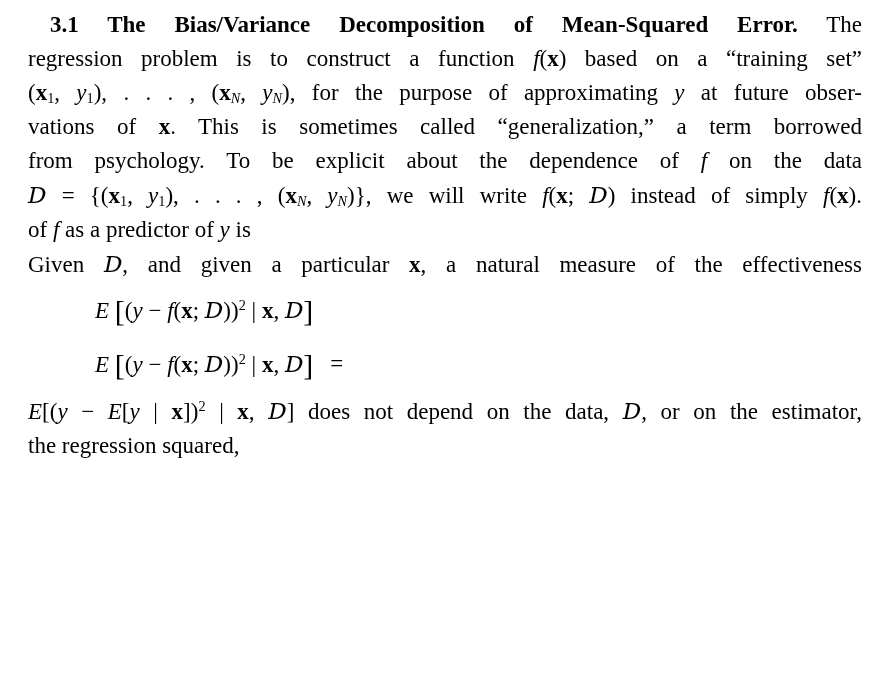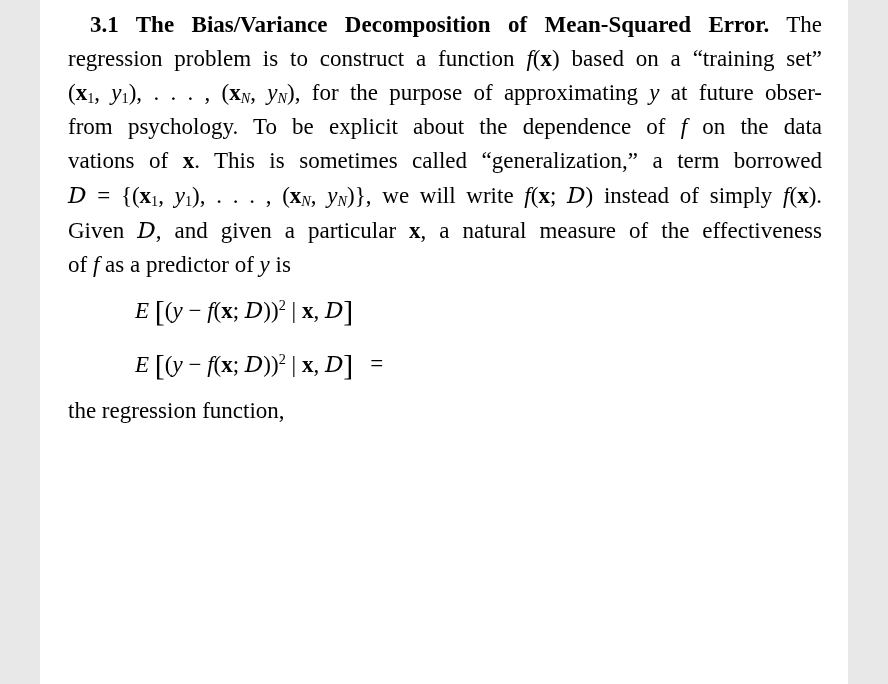--- a/index.html
+++ b/index.html
@@ -1,17 +1,17 @@
 <!DOCTYPE html>
 <html><head>
 <meta charset="utf-8">
 <style>
   html,body { margin:0; padding:0; background:#e8e8e8; }
   .page {
-    width:808px; height:684px;
+    width:888px; height:684px;
     background:#ffffff; color:#000000;
     font-family:"Liberation Serif","DejaVu Serif",serif;
     font-size:23px;
     box-sizing:border-box;
     padding:8px 26px 0 28px;
     overflow:hidden;
     margin:0 auto;
   }
   .line { line-height:34px; white-space:normal; }
   .j { text-align:justify; text-align-last:justify; }
@@ -31,38 +31,39 @@
 </style>
 </head>
 <body>
 
 <div class="page">
 
   <div>
     <div class="line j indent"><b>3.1  The Bias/Variance Decomposition of Mean-Squared Error.</b>  The</div>
     <div class="line j">regression problem is to construct a function <i>f</i>(<b>x</b>) based on a “training set”</div>
     <div class="line j">(<b>x</b><sub>1</sub>, <i>y</i><sub>1</sub>), . . . , (<b>x</b><sub><i>N</i></sub>, <i>y</i><sub><i>N</i></sub>), for the purpose of approximating <i>y</i> at future obser-</div>
+    <div class="line j">vations of <b>x</b>. This is sometimes called “generalization,” a term borrowed</div>
     <div class="line j">from psychology. To be explicit about the dependence of <i>f</i> on the data</div>
-    <div class="line j">vations of <b>x</b>. This is sometimes called “generalization,” a term borrowed</div>
     <div class="line j"><span class="scr">D</span> = {(<b>x</b><sub>1</sub>, <i>y</i><sub>1</sub>), . . . , (<b>x</b><sub><i>N</i></sub>, <i>y</i><sub><i>N</i></sub>)}, we will write <i>f</i>(<b>x</b>; <span class="scr">D</span>) instead of simply <i>f</i>(<b>x</b>).</div>
+    <div class="line">of <i>f</i> as a predictor of <i>y</i> is</div>
     <div class="line j">Given <span class="scr">D</span>, and given a particular <b>x</b>, a natural measure of the effectiveness</div>
-    <div class="line">of <i>f</i> as a predictor of <i>y</i> is</div>
   </div>
 
   <div class="eq-block">
     <div class="line"><i>E</i> <span class="bb">[</span>(<i>y</i> − <i>f</i>(<b>x</b>; <span class="scr">D</span>))<sup>2</sup> | <b>x</b>, <span class="scr">D</span><span class="bb">]</span></div>
   </div>
 
   <div>
   </div>
 
   <div class="eq2-block">
     <div class="line"><i>E</i> <span class="bb">[</span>(<i>y</i> − <i>f</i>(<b>x</b>; <span class="scr">D</span>))<sup>2</sup> | <b>x</b>, <span class="scr">D</span><span class="bb">]</span></div>
     <div class="line eq2-equals">=</div>
     <div>
     </div>
   </div>
 
   <div>
-    <div class="line">the regression function,</div>
+    <div class="line j"><i>E</i>[(<i>y</i> − <i>E</i>[<i>y</i> | <b>x</b>])<sup>2</sup> | <b>x</b>, <span class="scr">D</span>] does not depend on the data, <span class="scr">D</span>, or on the estimator,</div>
+    <div class="line">the regression squared,</div>
   </div>
 
 </div>
 
 </body></html>

